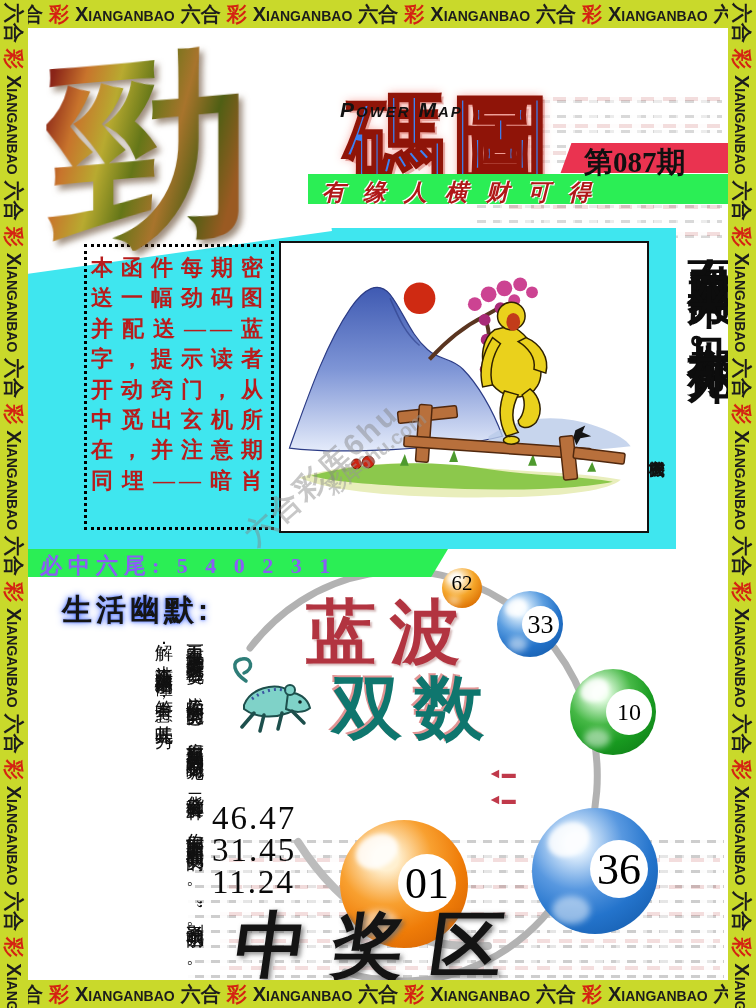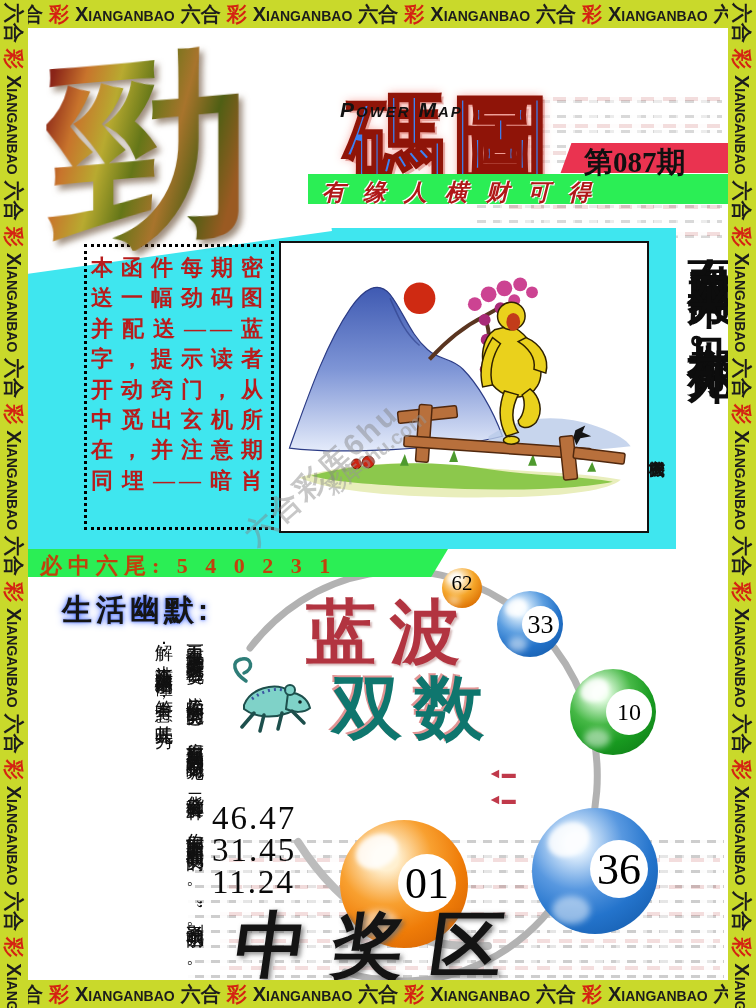--- a/index.html
+++ b/index.html
@@ -55,21 +55,21 @@
   .intro-box{position:absolute;left:84px;top:244px;width:176px;height:268px;border:3px dotted #000;
     padding:6px 4px;z-index:4;}
   .intro-line{height:30.4px;font-size:22px;font-weight:bold;color:#b91c1c;
     font-family:"Liberation Serif",serif;text-align:justify;text-align-last:justify;letter-spacing:4px;}
   .picture{position:absolute;left:279px;top:241px;width:366px;height:288px;background:#fff;
     border:2px solid #111;z-index:4;}
   .mystery-caption{position:absolute;left:646px;top:446px;writing-mode:vertical-rl;font-size:16px;
     font-weight:bold;color:#111;z-index:5;letter-spacing:2px;font-family:"Liberation Serif",serif;}
   .tails-band{position:absolute;left:28px;top:549px;width:420px;height:28px;background:#2bee55;z-index:4;
     clip-path:polygon(0 0,100% 0,96% 100%,0 100%);}
-  .tails-text{position:absolute;left:40px;top:551px;font-size:22px;font-weight:bold;color:#c2410c;
+  .tails-text{position:absolute;left:40px;top:551px;font-size:22px;font-weight:bold;color:#8b5cf6;
     letter-spacing:6px;z-index:5;font-family:"Liberation Serif",serif;}
 
   
   .humor-heading{position:absolute;left:62px;top:590px;font-size:30px;font-weight:bold;color:#151515;
     letter-spacing:4px;z-index:4;text-shadow:0 0 7px rgba(60,100,255,.95),0 0 3px rgba(60,100,255,.8);}
   .humor-body{position:absolute;left:24px;top:630px;width:186px;height:356px;writing-mode:vertical-rl;
     font-size:18px;line-height:31px;letter-spacing:1.5px;color:#111;z-index:4;
     font-family:"Liberation Serif",serif;}
 
   

